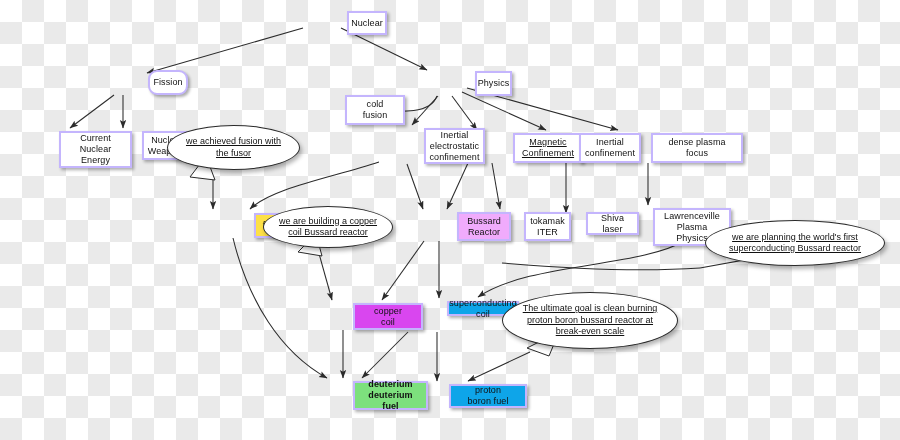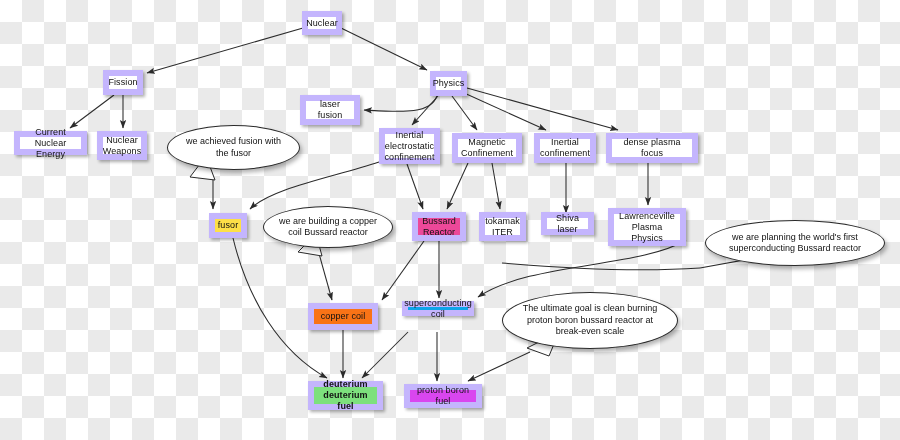--- a/index.html
+++ b/index.html
@@ -17,47 +17,49 @@
     background-image:
       linear-gradient(45deg,#eaeaea 25%,transparent 25%,transparent 75%,#eaeaea 75%),
       linear-gradient(45deg,#eaeaea 25%,transparent 25%,transparent 75%,#eaeaea 75%);
     background-size:44px 44px;
     background-position:0 0,22px 22px;
   }
   #edges{position:absolute;left:0;top:0;width:900px;height:440px;}
   .node{
     position:absolute;
     box-sizing:border-box;
-    border:6px solid #c4b5fd;
+    border:2px solid #c4b5fd;
     background:#ffffff;
     display:flex;align-items:center;justify-content:center;
     text-align:center;
     color:#111;
     font-size:9px;
     line-height:11px;
     letter-spacing:.1px;
     box-shadow:2px 2px 3px rgba(0,0,0,.32);
-    padding:0 3px;
+    padding:0 13px;
     white-space:pre-line;
+    margin-left:45px;
   }
   .bubble{
     position:absolute;
     box-sizing:border-box;
     border:1px solid #2a2a2a;
     background:#ffffff;
     border-radius:50%;
     display:flex;align-items:center;justify-content:center;
     text-align:center;
     color:#111;
     font-size:9px;
     line-height:11.5px;
     padding:0 14px;
     box-shadow:2px 3px 4px rgba(0,0,0,.3);
     white-space:pre-line;
     z-index:3;
+    text-decoration:underline;
   }
   .bubble-tail{position:absolute;z-index:2;}
 </style>
 </head>
 <body>
 
 <div id="canvas"></div>
 
 <svg id="edges" viewBox="0 0 900 440" xmlns="http://www.w3.org/2000/svg">
   <defs>
@@ -110,49 +112,49 @@
     <path d="M766,256 L700,268"></path>
     <path d="M700,268 C640,272 560,268 502,263"></path>
   </g>
   <g fill="none" stroke="#2b2b2b" stroke-width="1.05" marker-end="url(#ah)">
     <path d="M213,176 L213,209"></path>
     <path d="M318,250 L332,300"></path>
   </g>
 </svg>
 
 <div class="node" style="left:302px;top:11px;width:40px;height:24px;">Nuclear</div>
-<div class="node" style="left:103px;top:70px;width:40px;height:25px;">Fission</div>
+<div class="node" style="left:103px;top:70px;width:40px;height:25px;border-radius:9px;">Fission</div>
 <div class="node" style="left:430px;top:71px;width:37px;height:25px;">Physics</div>
-<div class="node" style="left:300px;top:95px;width:60px;height:30px;">laser fusion</div>
-<div class="node" style="left:14px;top:131px;width:73px;height:24px;">Current Nuclear
+<div class="node" style="left:300px;top:95px;width:60px;height:30px;">cold fusion</div>
+<div class="node" style="left:14px;top:131px;width:73px;height:37px;">Current Nuclear
 Energy</div>
 <div class="node" style="left:97px;top:131px;width:50px;height:29px;">Nuclear
 Weapons</div>
 <div class="node" style="left:379px;top:128px;width:61px;height:36px;">Inertial
 electrostatic
 confinement</div>
-<div class="node" style="left:452px;top:133px;width:70px;height:30px;">Magnetic
+<div class="node" style="left:468px;top:133px;width:70px;height:30px;text-decoration:underline;">Magnetic
 Confinement</div>
 <div class="node" style="left:534px;top:133px;width:62px;height:30px;">Inertial
 confinement</div>
 <div class="node" style="left:606px;top:133px;width:92px;height:30px;">dense plasma focus</div>
 <div class="node" style="left:209px;top:213px;width:38px;height:25px;background:#fde047;">fusor</div>
-<div class="node" style="left:412px;top:212px;width:54px;height:29px;background:#ec4899;">Bussard
+<div class="node" style="left:412px;top:212px;width:54px;height:29px;background:#f0abfc;">Bussard
 Reactor</div>
 <div class="node" style="left:479px;top:212px;width:47px;height:29px;">tokamak
 ITER</div>
 <div class="node" style="left:541px;top:212px;width:53px;height:23px;">Shiva laser</div>
 <div class="node" style="left:608px;top:208px;width:78px;height:38px;">Lawrenceville
 Plasma Physics</div>
-<div class="node" style="left:308px;top:303px;width:70px;height:27px;background:#f97316;text-align:right;">copper coil</div>
+<div class="node" style="left:308px;top:303px;width:70px;height:27px;background:#d946ef;">copper coil</div>
 <div class="node" style="left:402px;top:301px;width:72px;height:15px;background:#0ea5e9;">superconducting
 coil</div>
 <div class="node" style="left:308px;top:381px;width:75px;height:29px;background:#7de07d;font-weight:bold;">deuterium
 deuterium fuel</div>
-<div class="node" style="left:404px;top:384px;width:78px;height:24px;background:#d946ef;">proton boron fuel</div>
+<div class="node" style="left:404px;top:384px;width:78px;height:24px;background:#0ea5e9;">proton boron fuel</div>
 
 <svg class="bubble-tail" style="left:160px;top:150px;width:90px;height:45px;" viewBox="0 0 90 45" xmlns="http://www.w3.org/2000/svg">
   <path d="M46,6 L55,30 L30,27 Z" fill="#ffffff" stroke="#2a2a2a" stroke-width="1"></path>
 </svg>
 <div class="bubble" style="left:167px;top:125px;width:133px;height:45px;">we achieved fusion with
 the fusor</div>
 
 <svg class="bubble-tail" style="left:260px;top:230px;width:90px;height:40px;" viewBox="0 0 90 40" xmlns="http://www.w3.org/2000/svg">
   <path d="M56,4 L62,26 L38,22 Z" fill="#ffffff" stroke="#2a2a2a" stroke-width="1"></path>
 </svg>

